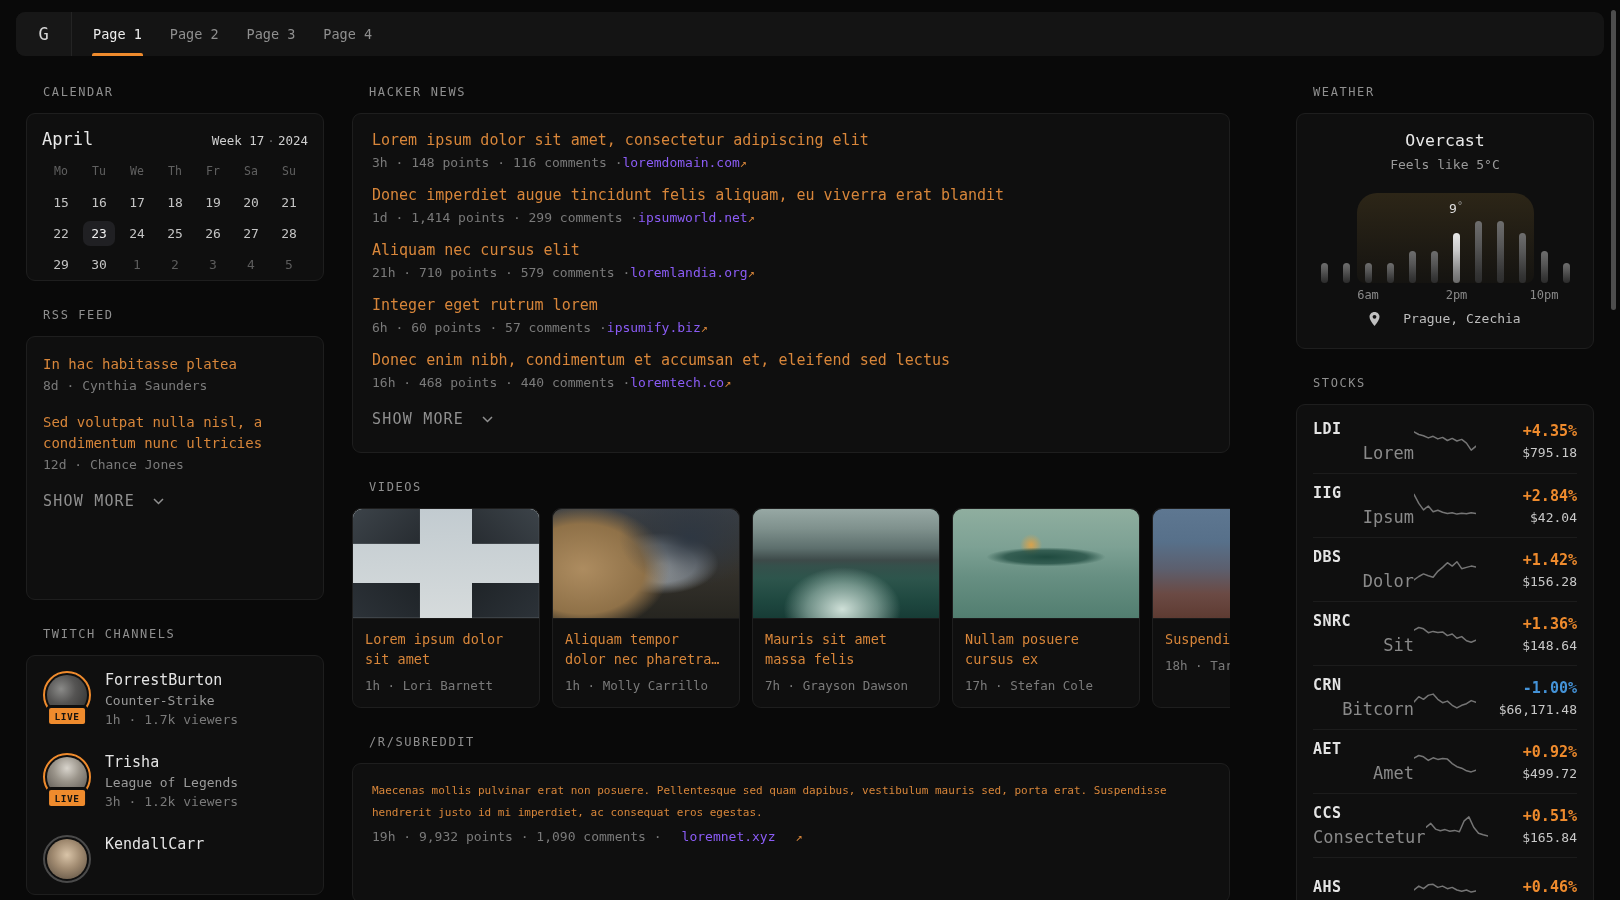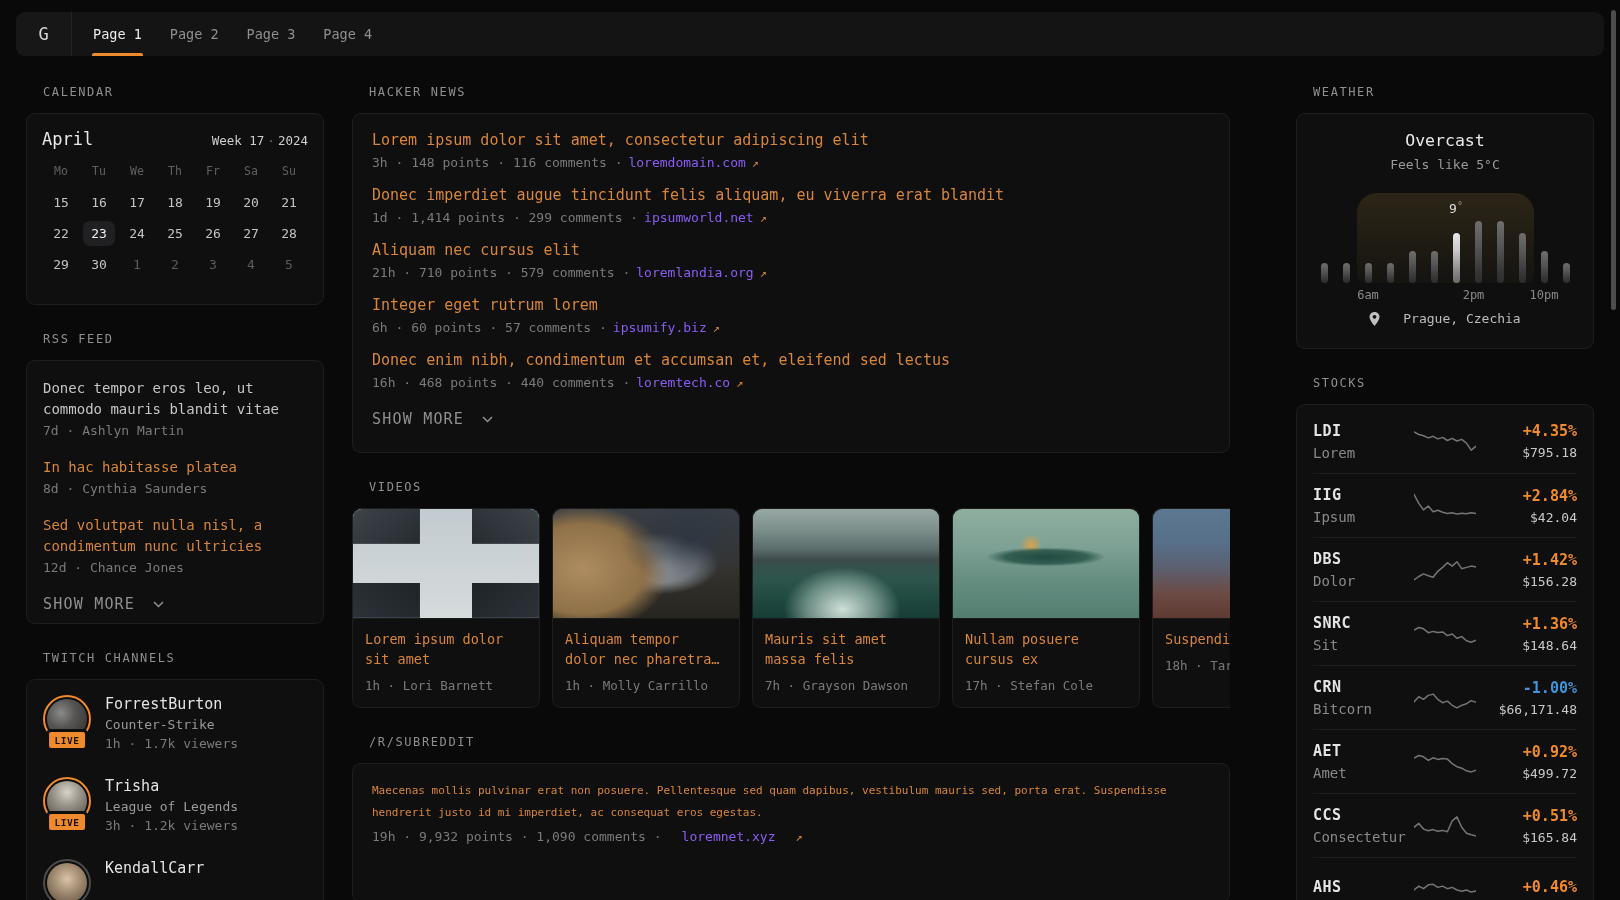--- a/index.html
+++ b/index.html
@@ -32,21 +32,21 @@
   .tab.active .tab-underline{display:block;position:absolute;left:13px;right:13px;bottom:0;height:3px;background:var(--accent-bright);border-radius:2px 2px 0 0;}
   
   .col{position:absolute;top:75px;}
   .col-left{left:26px;width:298px;}
   .col-mid{left:352px;width:878px;overflow:hidden;}
   .col-right{left:1296px;width:298px;}
   .section{margin-bottom:27px;}
   .section-title{font-size:12px;letter-spacing:1.6px;color:var(--section);height:14px;line-height:14px;margin:10px 0 14px 17px;white-space:nowrap;}
   .card{background:var(--card);border:1px solid var(--border);border-radius:9px;}
   
-  .cal-card{height:192px;padding:15px 15px 0;}
+  .cal-card{height:168px;padding:15px 15px 0;}
   .cal-head{display:flex;justify-content:space-between;align-items:baseline;margin-bottom:12px;}
   .cal-month{font-size:17px;color:var(--bright);}
   .cal-week{font-size:12.5px;color:#cfcfcf;}
   .cal-week .sep{color:#6a6a6a;padding:0 3px;}
   .cal-grid{display:grid;grid-template-columns:repeat(7,1fr);}
   .cal-dow{font-size:11.5px;color:#606060;text-align:center;height:26px;line-height:20px;}
   .cal-day{font-size:13px;color:#c4c4c4;height:31px;display:flex;align-items:center;justify-content:center;}
   .cal-day.dim{color:#5c5c5c;}
   .cal-day span{padding:5px 8px;border-radius:7px;}
   .cal-day.selected span{background:#202023;color:#efefef;}
@@ -69,21 +69,21 @@
   .avatar-2{background:radial-gradient(circle at 50% 28%,#d8d4cc 0%,#9a948a 38%,#4a4540 100%);}
   .avatar-3{background:radial-gradient(circle at 50% 40%,#d9c4a8 0%,#a08a70 45%,#55493c 100%);}
   .live-badge{position:absolute;left:50%;transform:translateX(-50%);bottom:-8px;background:var(--accent-bright);color:#161310;font-size:9.5px;font-weight:bold;letter-spacing:.5px;padding:2.5px 5.5px;border-radius:5px;border:3px solid var(--card);}
   .ch-name{font-size:15px;color:#e4e4e4;cursor:pointer;}
   .ch-game{font-size:13px;color:#9a9a9a;margin-top:4px;}
   .ch-meta{font-size:13px;color:var(--muted);margin-top:4px;}
   
   .hn-card{height:340px;padding:16px 19px;}
   .hn-item + .hn-item{margin-top:15px;}
   .hn-title{font-size:15px;line-height:20px;color:var(--accent);cursor:pointer;white-space:nowrap;}
-  .hn-meta{font-size:13px;color:var(--muted);margin-top:5px;display:flex;align-items:center;gap:6px;}
+  .hn-meta{font-size:13px;color:var(--muted);margin-top:5px;display:flex;align-items:center;}
   .hn-domain{color:#8b5cf6;}
   .ext-arrow{color:var(--accent);font-size:12px;}
   
   .video-row{display:flex;gap:12px;overflow:hidden;width:878px;}
   .video-card{width:188px;flex:none;cursor:pointer;}
   .thumb{height:110px;border-radius:9px 9px 0 0;border-bottom:1px solid #1a1a1a;background-repeat:no-repeat;background-size:cover;}
   .thumb-1{background-color:#c6cdd1;
     background-image:
       linear-gradient(135deg,#3c4349 0%,#272c31 100%),
       linear-gradient(225deg,#3c4349 0%,#272c31 100%),
@@ -128,21 +128,21 @@
   .w-temp{position:absolute;top:9px;font-size:13px;color:#dedede;transform:translateX(-50%);white-space:nowrap;}
   .w-temp .deg{color:#9a9a9a;font-size:10px;vertical-align:4px;}
   .w-times{position:relative;width:249px;height:13px;margin:5px auto 0;}
   .w-times span{position:absolute;transform:translateX(-50%);font-size:12px;color:#8a8a8a;}
   .w-loc{margin-top:10px;font-size:13px;color:#bdbdbd;display:flex;align-items:center;justify-content:center;gap:23px;}
   
   .stocks-card{height:520px;padding:4px 16px 0;}
   .stock-row{height:64px;display:grid;grid-template-columns:1fr 62px 1fr;align-items:center;cursor:pointer;}
   .stock-row + .stock-row{border-top:1px solid #1c1c1c;}
   .st-ticker{font-size:15px;font-weight:bold;color:#e4e4e4;letter-spacing:.5px;}
-  .st-name{font-size:14px;color:#8a8a8a;margin-top:5px;}
+  .st-name{font-size:17px;color:#8a8a8a;margin-top:5px;text-align:right;}
   .st-right{text-align:right;}
   .st-change{font-size:15px;font-weight:bold;color:var(--accent-bright);}
   .stock-row.neg .st-change{color:var(--blue);}
   .st-price{font-size:13px;color:#c9c9c9;margin-top:5px;}
   .spark{display:block;}
   
   .scroll-thumb{position:absolute;left:1611px;top:10px;width:5px;height:300px;border-radius:3px;background:#4d4d4d;}
   svg{display:block;}
 </style>
 </head>
@@ -253,24 +253,20 @@
             <span>5</span>
           </div>
         </div>
     </div>
   </div>
 
   <div class="section">
     <div class="section-title">RSS FEED</div>
     <div class="card rss-card">
       <div id="rss-items">
-          <div class="feed-item muted">
-    <div class="feed-title">Donec tempor eros leo, ut commodo mauris blandit vitae</div>
-    <div class="feed-meta">7d · Ashlyn Martin</div>
-  </div>
           <div class="feed-item">
     <div class="feed-title">In hac habitasse platea</div>
     <div class="feed-meta">8d · Cynthia Saunders</div>
   </div>
           <div class="feed-item">
     <div class="feed-title">Sed volutpat nulla nisl, a condimentum nunc ultricies</div>
     <div class="feed-meta">12d · Chance Jones</div>
   </div>
         </div>
       <div class="show-more">
@@ -460,21 +456,21 @@
             <div class="wbar" style="height: 62px;"></div>
             <div class="wbar" style="height: 62px;"></div>
             <div class="wbar" style="height: 50px;"></div>
             <div class="wbar" style="height: 32px;"></div>
             <div class="wbar" style="height: 20px;"></div>
           </div>
         <div class="w-temp" id="w-temp" style="left: 135.5px;"><span>9</span><span class="deg">°</span></div>
       </div>
       <div class="w-times" id="w-times">
           <span style="left: 47.5px;">6am</span>
-          <span style="left: 153px;">2pm</span>
+          <span style="left: 136px;">2pm</span>
           <span style="left: 223.5px;">10pm</span>
         </div>
       <div class="w-loc">
         <svg width="11" height="14" viewBox="0 0 11 14">
             <path d="M5.5 0C2.5 0 .5 2.2.5 4.8.5 8.4 5.5 14 5.5 14S10.5 8.4 10.5 4.8C10.5 2.2 8.5 0 5.5 0z" fill="#c0c0c0"></path>
             <circle cx="5.5" cy="4.8" r="1.9" fill="#0f0f0f"></circle>
           </svg>
         <span>Prague, Czechia</span>
       </div>
     </div>

